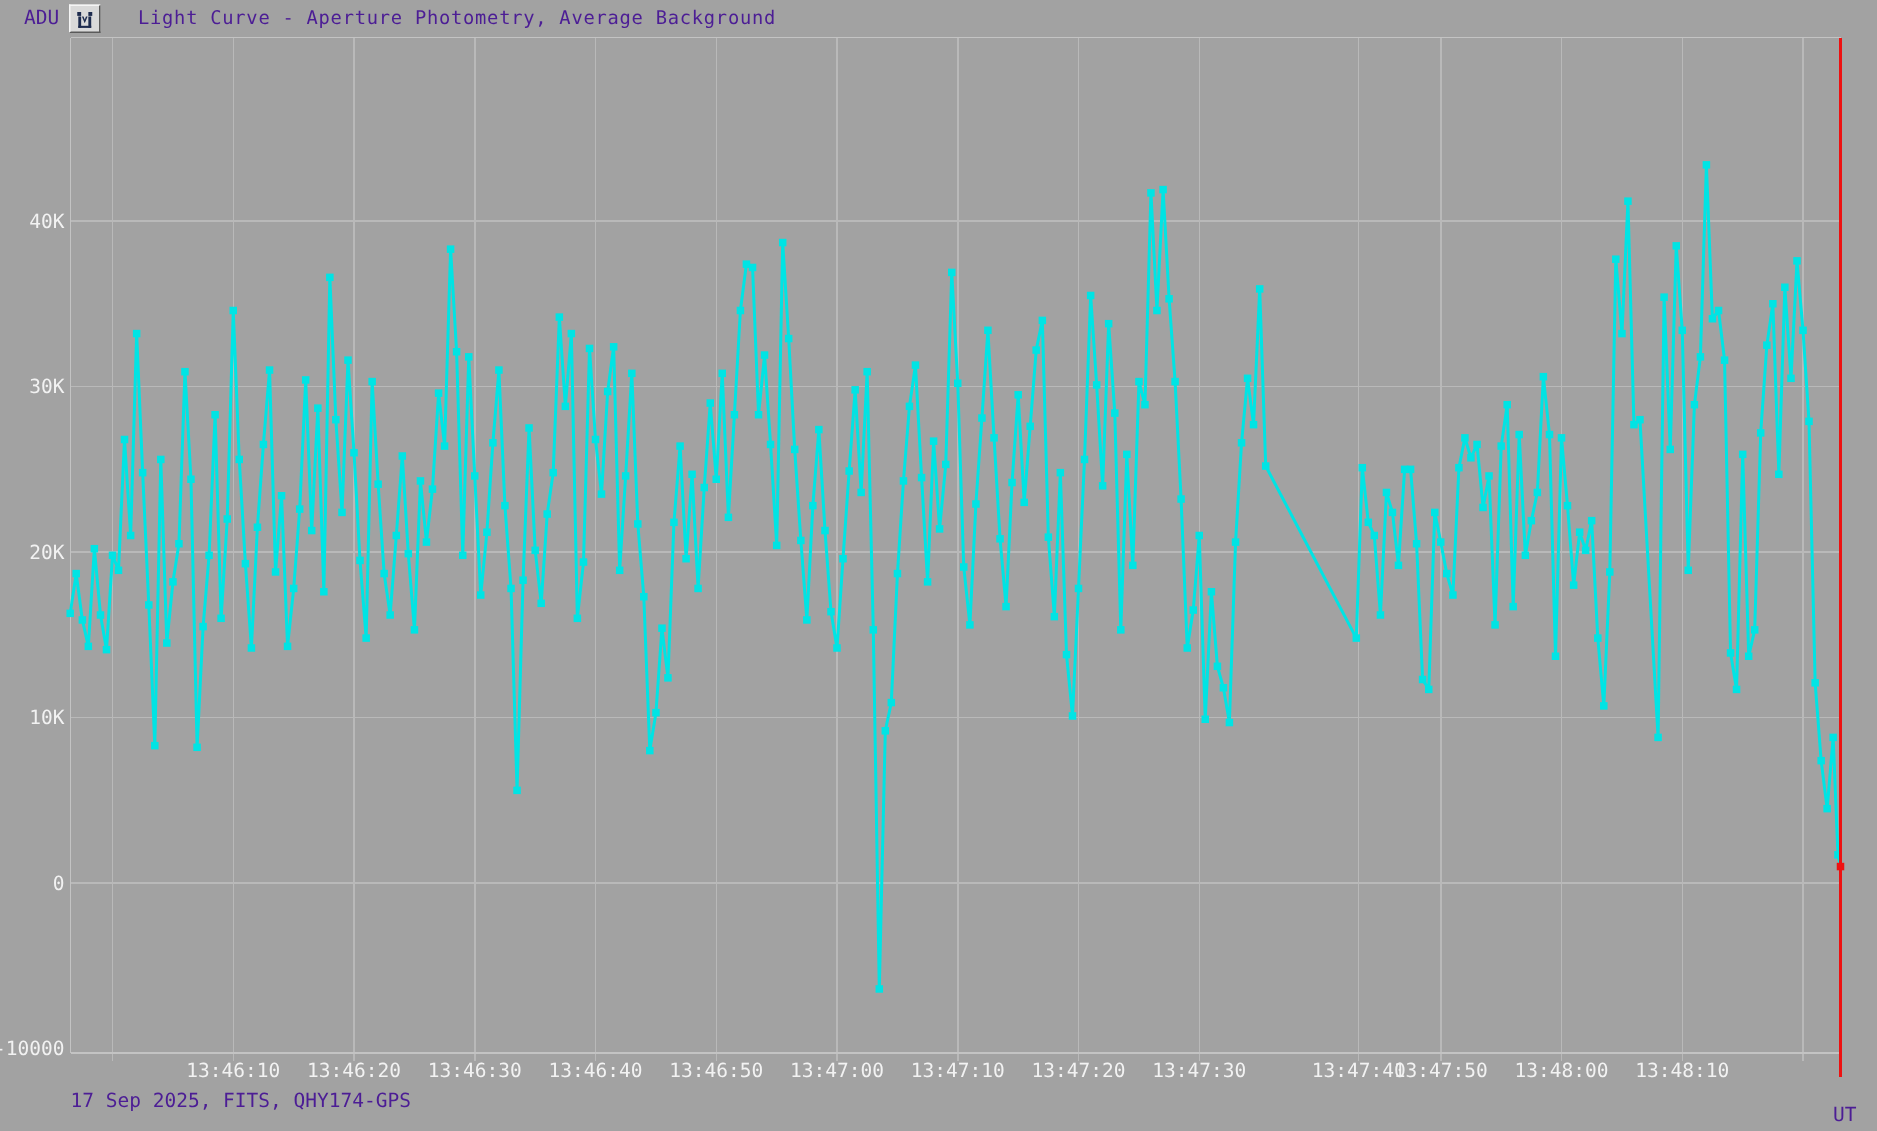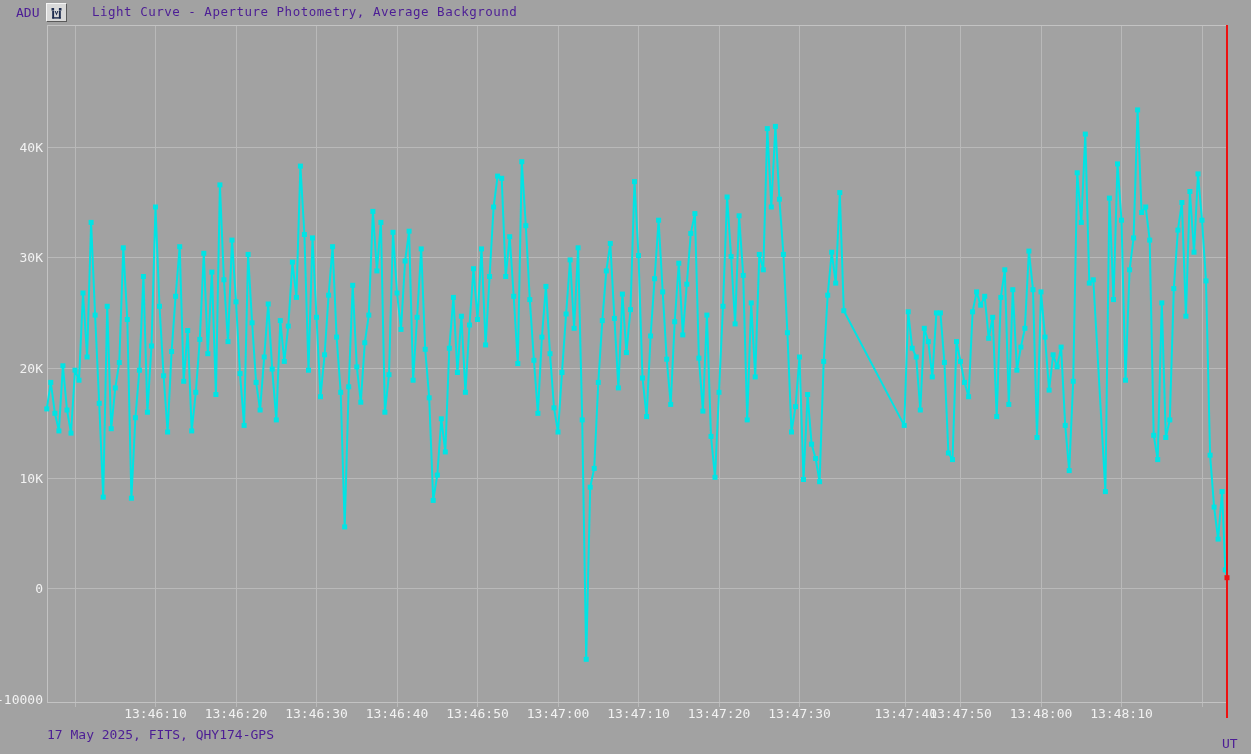--- a/index.html
+++ b/index.html
@@ -373,14 +373,14 @@
         <path d="M5.6 5 L7.5 9.5 L9.4 5 L8.3 5 L7.5 7.2 L6.7 5 Z"></path>
         <rect x="3.2" y="11.2" width="8.6" height="1.4"></rect>
       </g>
     </svg>
   </button>
 
   <div class="lbl title-lbl" style="left:68px;top:5px;margin-left:24px;">Light Curve - Aperture Photometry, Average Background</div>
 
   <div class="lbl" style="left:1222px;top:737px;">UT</div>
 
-  <div class="lbl" style="left:47px;top:728px;">17 May 2025, FITS, QHY174-GPS</div>
+  <div class="lbl" style="left:47px;top:728px;">17 Sep 2025, FITS, QHY174-GPS</div>
 </div>
 
 </body></html>

